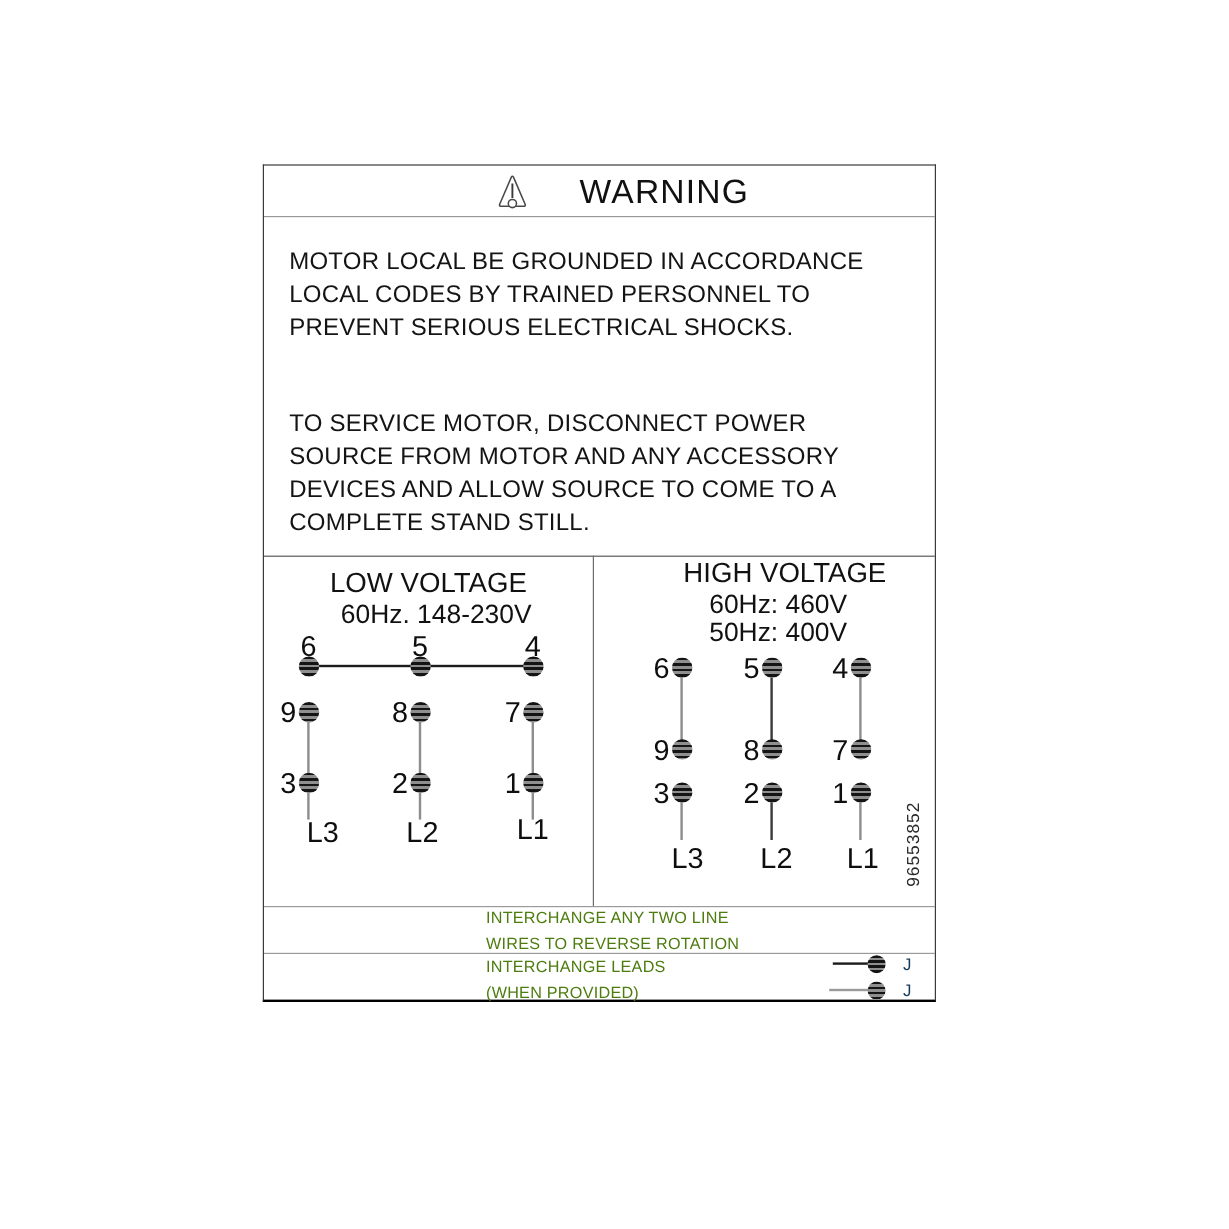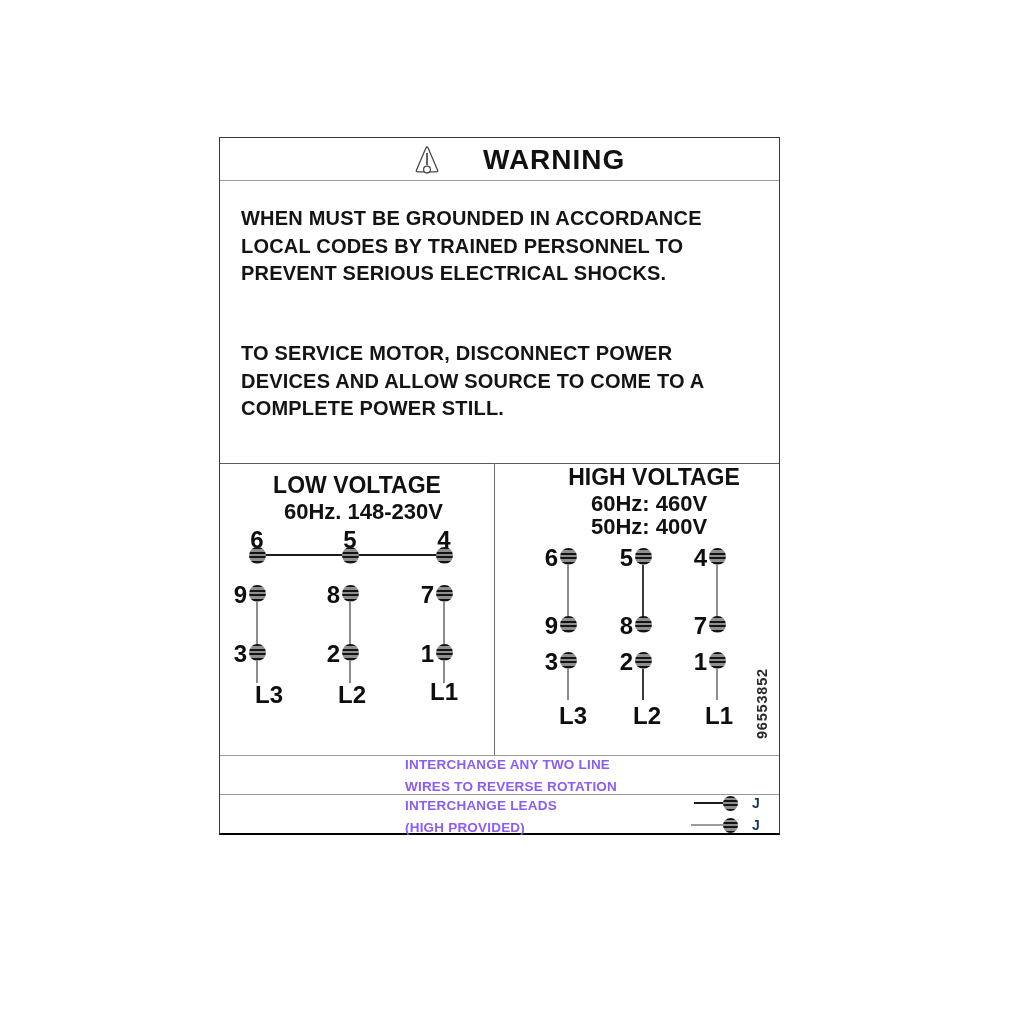--- a/index.html
+++ b/index.html
@@ -1,17 +1,17 @@
 <!DOCTYPE html>
 <html><head>
 <meta charset="utf-8">
 <style>
   html,body{margin:0;padding:0;background:#ffffff;}
   .canvas{position:relative;width:1024px;height:1024px;background:#ffffff;overflow:hidden;
-          font-family:"Liberation Sans", sans-serif;color:#161616;font-weight:bold;}
+          font-family:"Liberation Sans", sans-serif;color:#161616;}
   .label-box{position:absolute;left:219px;top:137px;width:561px;height:698px;
              border:1px solid #3a3a3a;border-bottom:2px solid #000;background:#fff;box-sizing:border-box;}
   .hline{position:absolute;left:0;width:100%;height:1px;background:#9a9a9a;}
   .vline{position:absolute;width:1px;background:#6b6b6b;}
   
   .hdr-title{position:absolute;left:263px;top:6px;font-size:28px;letter-spacing:1px;color:#111;}
   .warn-icon{position:absolute;left:194px;top:7px;}
   
   .para{position:absolute;left:21px;font-size:20px;line-height:27.6px;letter-spacing:0.2px;color:#141414;white-space:nowrap;}
   
@@ -22,21 +22,21 @@
   .num.rt{text-align:right;}
   .lbl{position:absolute;font-size:24px;color:#0e0e0e;text-align:center;width:40px;}
   .dot{position:absolute;width:17px;height:17px;border-radius:50%;
        background:repeating-linear-gradient(to bottom,#141414 0px,#141414 2.2px,#8f8f8f 2.2px,#8f8f8f 4.6px);}
   .dot-sm{position:absolute;width:15px;height:15px;border-radius:50%;
        background:repeating-linear-gradient(to bottom,#141414 0px,#141414 2px,#8f8f8f 2px,#8f8f8f 4.2px);}
   .wire{position:absolute;width:1.5px;background:#8d8d8d;}
   .bus{position:absolute;height:1.5px;background:#1c1c1c;}
   .lead-wire{position:absolute;height:1.5px;}
   
-  .note{position:absolute;left:185px;font-size:13.5px;letter-spacing:0.2px;color:#8b5cf6;white-space:nowrap;}
+  .note{position:absolute;left:185px;font-size:13.5px;letter-spacing:0.2px;color:#4d7c0f;white-space:nowrap;}
   .jlbl{position:absolute;font-size:14px;color:#143a5c;width:18px;text-align:center;}
   .serial{position:absolute;left:534px;top:519px;height:82px;font-size:14.5px;letter-spacing:0.8px;color:#2a2a2a;
           writing-mode:vertical-rl;transform:rotate(180deg);}
 </style>
 </head>
 <body>
 
 <div class="canvas">
   <div class="label-box">
 
@@ -44,28 +44,29 @@
       <svg width="26" height="30" viewBox="0 0 26 30">
         <path d="M13.9 2.6 L23.6 25.2 Q24.2 26.9 22.4 26.9 L3.6 26.9 Q1.8 26.9 2.4 25.2 L12.1 2.6 Q13 1.1 13.9 2.6 Z" fill="none" stroke="#4a4a4a" stroke-width="1.3" stroke-linejoin="round"></path>
         <line x1="13" y1="8" x2="13" y2="20" stroke="#3a3a3a" stroke-width="1.6"></line>
         <circle cx="13" cy="24.6" r="3.4" fill="#ffffff" stroke="#4a4a4a" stroke-width="1.3"></circle>
       </svg>
     </div>
     <div class="hdr-title">WARNING</div>
     <div class="hline" style="top:42px"></div>
 
     <div class="para" style="top:67px">
-      <div>WHEN MUST BE GROUNDED IN ACCORDANCE</div>
+      <div>MOTOR LOCAL BE GROUNDED IN ACCORDANCE</div>
       <div>LOCAL CODES BY TRAINED PERSONNEL TO</div>
       <div>PREVENT SERIOUS ELECTRICAL SHOCKS.</div>
     </div>
     <div class="para" style="top:202px">
       <div>TO SERVICE MOTOR, DISCONNECT POWER</div>
+      <div>SOURCE FROM MOTOR AND ANY ACCESSORY</div>
       <div>DEVICES AND ALLOW SOURCE TO COME TO A</div>
-      <div>COMPLETE POWER STILL.</div>
+      <div>COMPLETE STAND STILL.</div>
     </div>
 
     <div class="hline" style="top:325px;background:#5a5a5a"></div>
     <div class="vline" style="left:274px;top:325px;height:292px"></div>
 
     <div class="vtitle" style="left:47px;top:334px;width:180px">LOW VOLTAGE</div>
     <div class="vsub" style="left:64px;top:361px">60Hz. 148-230V</div>
 
     <div class="bus" style="left:37px;top:416px;width:188px"></div>
 
@@ -136,21 +137,21 @@
     <div class="lbl" style="left:479px;top:564px">L1</div>
 
     <div class="serial">96553852</div>
 
     <div class="hline" style="top:617px"></div>
     <div class="note" style="top:619px">INTERCHANGE ANY TWO LINE</div>
     <div class="note" style="top:641px">WIRES TO REVERSE ROTATION</div>
 
     <div class="hline" style="top:656px"></div>
     <div class="note" style="top:660px">INTERCHANGE LEADS</div>
-    <div class="note" style="top:682px">(HIGH PROVIDED)</div>
+    <div class="note" style="top:682px">(WHEN PROVIDED)</div>
 
     <div class="lead-wire" style="left:474px;top:664px;width:30px;background:#1c1c1c"></div>
     <div class="dot-sm" style="left:503px;top:657.5px"></div>
     <div class="jlbl" style="left:527px;top:657px">J</div>
 
     <div class="lead-wire" style="left:471px;top:686px;width:33px;background:#9a9a9a"></div>
     <div class="dot-sm" style="left:503px;top:679.5px"></div>
     <div class="jlbl" style="left:527px;top:679px">J</div>
 
   </div>

